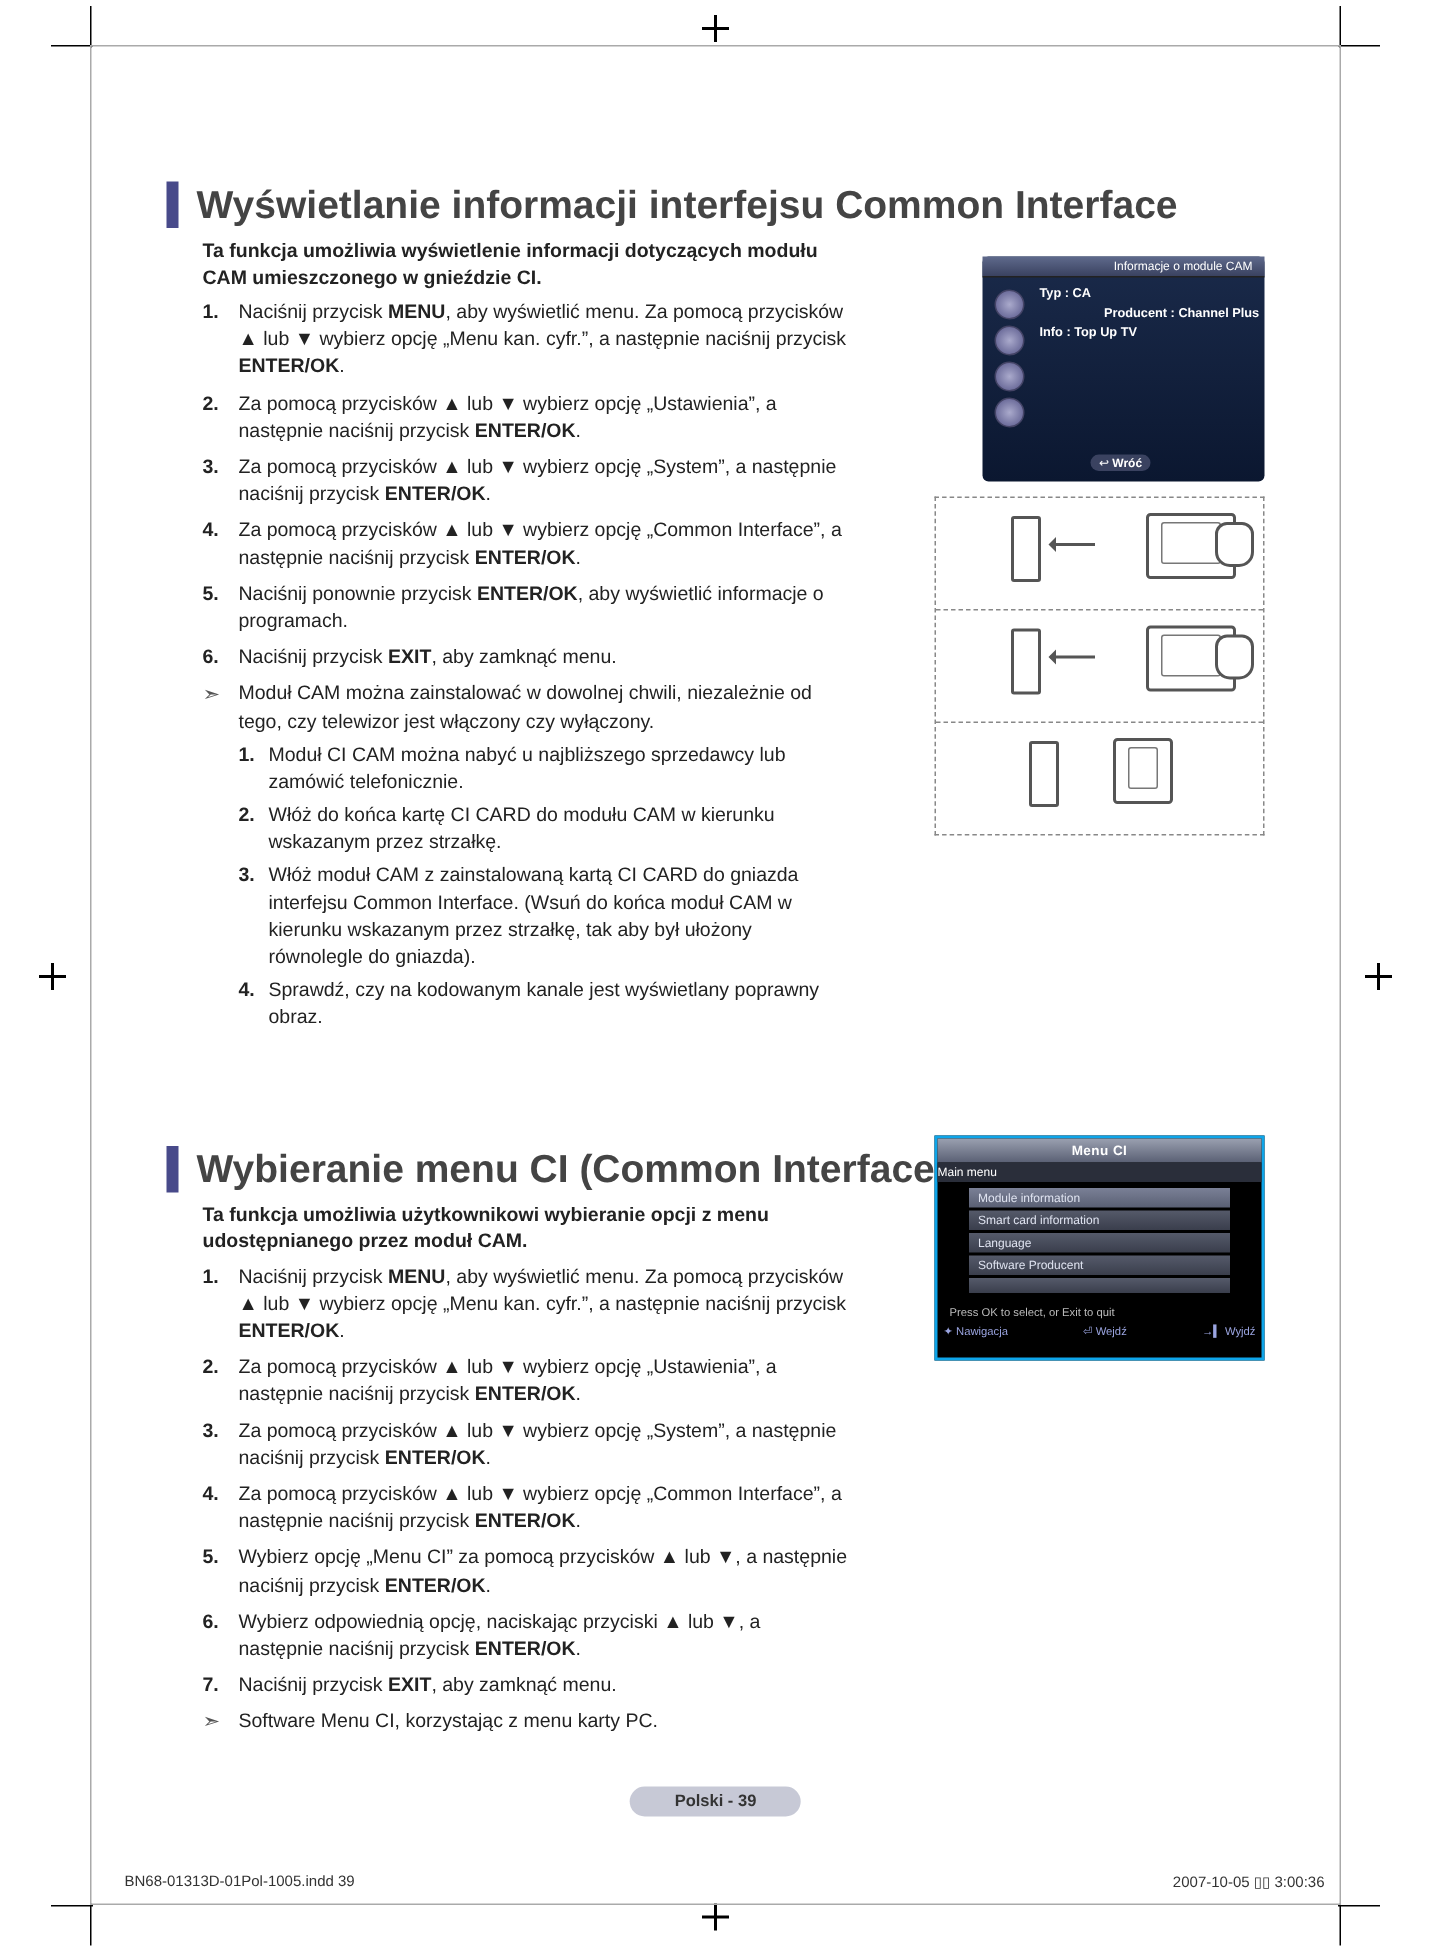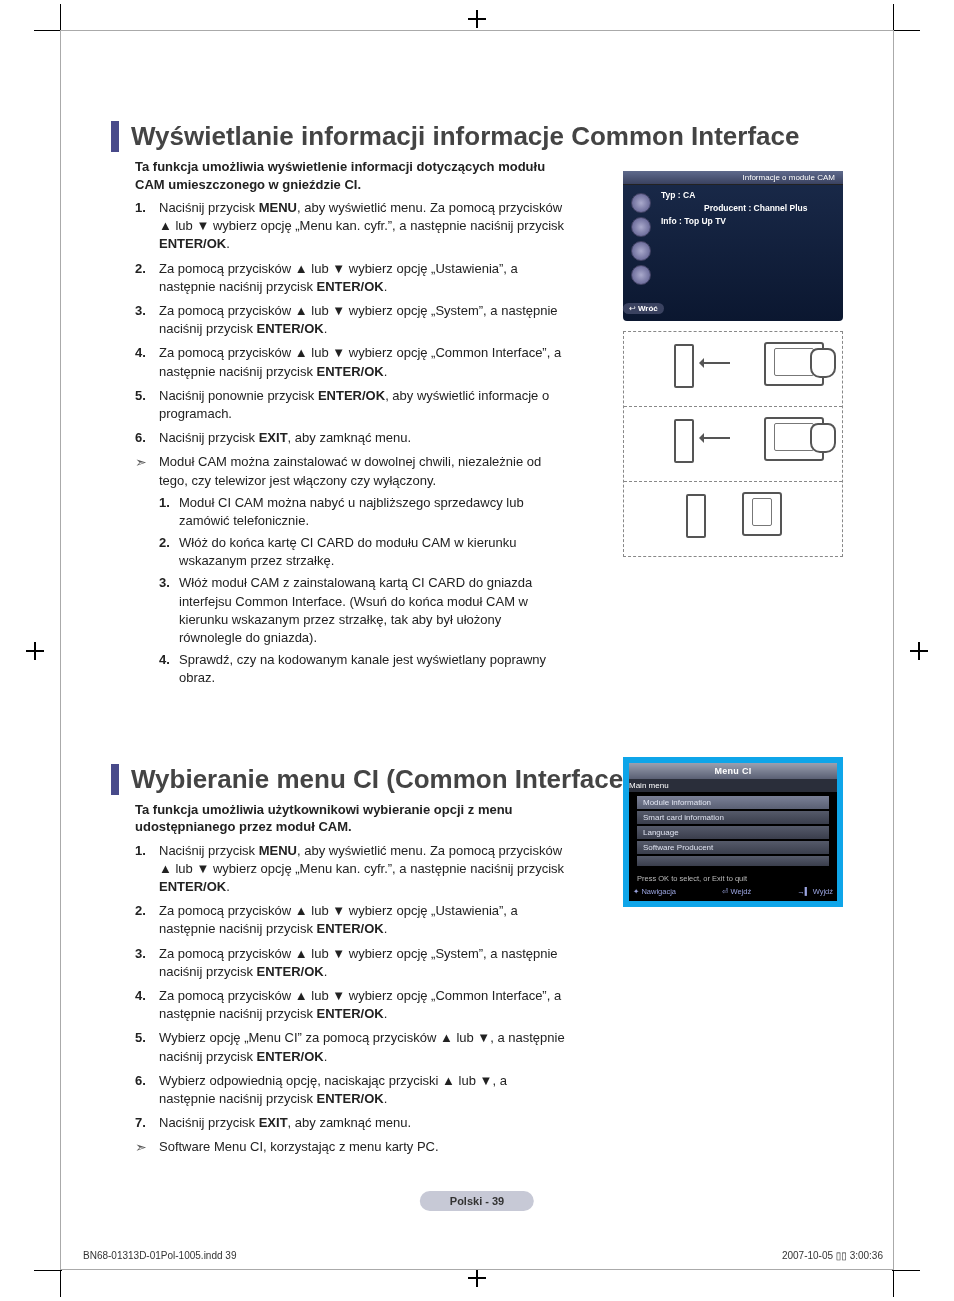--- a/index.html
+++ b/index.html
@@ -86,21 +86,21 @@
     margin-bottom: 4px;
   }
   ol.sub > li .snum { position:absolute; left:0; top:0; font-weight:bold; }
   .wide { max-width: 690px; }
 
   
   .osd1 {
     position: absolute;
     right: 50px;
     top: 140px;
-    width: 220px;
+    width: 188px;
     height: 150px;
     background: linear-gradient(#1a2a4a,#0b1730);
     border-radius: 4px;
     color: #fff;
     font-size: 9px;
   }
   .osd1 .header {
     background: linear-gradient(#5f6a8c,#3a4260);
     height: 14px;
     line-height: 14px;
@@ -115,21 +115,21 @@
     width: 28px;
   }
   .osd1 .icons div {
     width: 20px; height: 20px; margin: 4px auto;
     background: radial-gradient(#aac, #558);
     border-radius: 50%;
     border:1px solid #446;
   }
   .osd1 .content { position:absolute; left:38px; top:18px; font-size:8.5px; line-height:1.5; }
   .osd1 .footer {
-    position:absolute; bottom:8px; left:0; right:4px; text-align:left;
+    position:absolute; bottom:8px; left:0; right:4px; text-align:center;
     font-size:8px;
   }
   .osd1 .footer .pill { background:#3a4260; border-radius:8px; padding:1px 6px; }
 
   
   .diagrams {
     position: absolute;
     right: 50px;
     top: 300px;
     width: 220px;
@@ -176,35 +176,35 @@
   
   .osd2 {
     position: absolute;
     right: 50px;
     top: 726px;
     width: 220px;
     height: 150px;
     background: #000;
     color: #fff;
     font-size: 9px;
-    border:6px solid #0ea5e9;
+    border:2px solid #0ea5e9;
     margin-left:10px;
   }
   .osd2 .title {
     background: linear-gradient(#9aa0b0,#5a6074);
     text-align: center;
     height: 16px; line-height:16px;
     font-weight:bold;
     letter-spacing:0.3px;
     font-size:9px;
   }
   .osd2 .mm {
     background:#2a2e3a; padding:2px 0; font-size:8px; font-weight:normal;
   }
-  .osd2 .items { padding: 2px 8px; }
+  .osd2 .items { padding: 2px 21px; }
   .osd2 .items div {
     background: linear-gradient(#555a6a,#3a3e4c);
     margin: 2px 0; padding: 2px 6px;
     font-size:8px; color:#dfe3f0;
   }
   .osd2 .items div.sel { background: linear-gradient(#7a8096,#5a6074); }
   .osd2 .hint { font-size:7.5px; padding:4px 8px 2px; color:#bbb; }
   .osd2 .footer {
     display:flex; justify-content:space-between;
     font-size:7.5px; padding:2px 4px; color:#9aa4e0;
@@ -248,21 +248,21 @@
 <div class="crop-mark crop-h" style="left:34px; bottom:30px;"></div>
 <div class="crop-mark crop-v" style="right:60px; bottom:4px;"></div>
 <div class="crop-mark crop-h" style="right:34px; bottom:30px;"></div>
 <div class="reg-mark" style="left:468px; top:10px;"></div>
 <div class="reg-mark" style="left:468px; bottom:14px;"></div>
 <div class="reg-mark" style="left:26px; top:642px;"></div>
 <div class="reg-mark" style="right:26px; top:642px;"></div>
 
 <div class="page">
 
-  <h1 class="section-title">Wyświetlanie informacji informacje Common Interface</h1>
+  <h1 class="section-title">Wyświetlanie informacji interfejsu Common Interface</h1>
   <p class="lead">Ta funkcja umożliwia wyświetlenie informacji dotyczących modułu CAM umieszczonego w gnieździe CI.</p>
 
   <ol class="steps">
     <li><span class="num">1.</span><span>Naciśnij przycisk <b>MENU</b>, aby wyświetlić menu. Za pomocą przycisków ▲ lub ▼ wybierz opcję „Menu kan. cyfr.”, a następnie naciśnij przycisk <b>ENTER/OK</b>.</span></li>
     <li><span class="num">2.</span><span>Za pomocą przycisków ▲ lub ▼ wybierz opcję „Ustawienia”, a następnie naciśnij przycisk <b>ENTER/OK</b>.</span></li>
     <li><span class="num">3.</span><span>Za pomocą przycisków ▲ lub ▼ wybierz opcję „System”, a następnie naciśnij przycisk <b>ENTER/OK</b>.</span></li>
     <li><span class="num">4.</span><span>Za pomocą przycisków ▲ lub ▼ wybierz opcję „Common Interface”, a następnie naciśnij przycisk <b>ENTER/OK</b>.</span></li>
     <li><span class="num">5.</span><span>Naciśnij ponownie przycisk <b>ENTER/OK</b>, aby wyświetlić informacje o programach.</span></li>
     <li><span class="num">6.</span><span>Naciśnij przycisk <b>EXIT</b>, aby zamknąć menu.</span></li>
   </ol>

